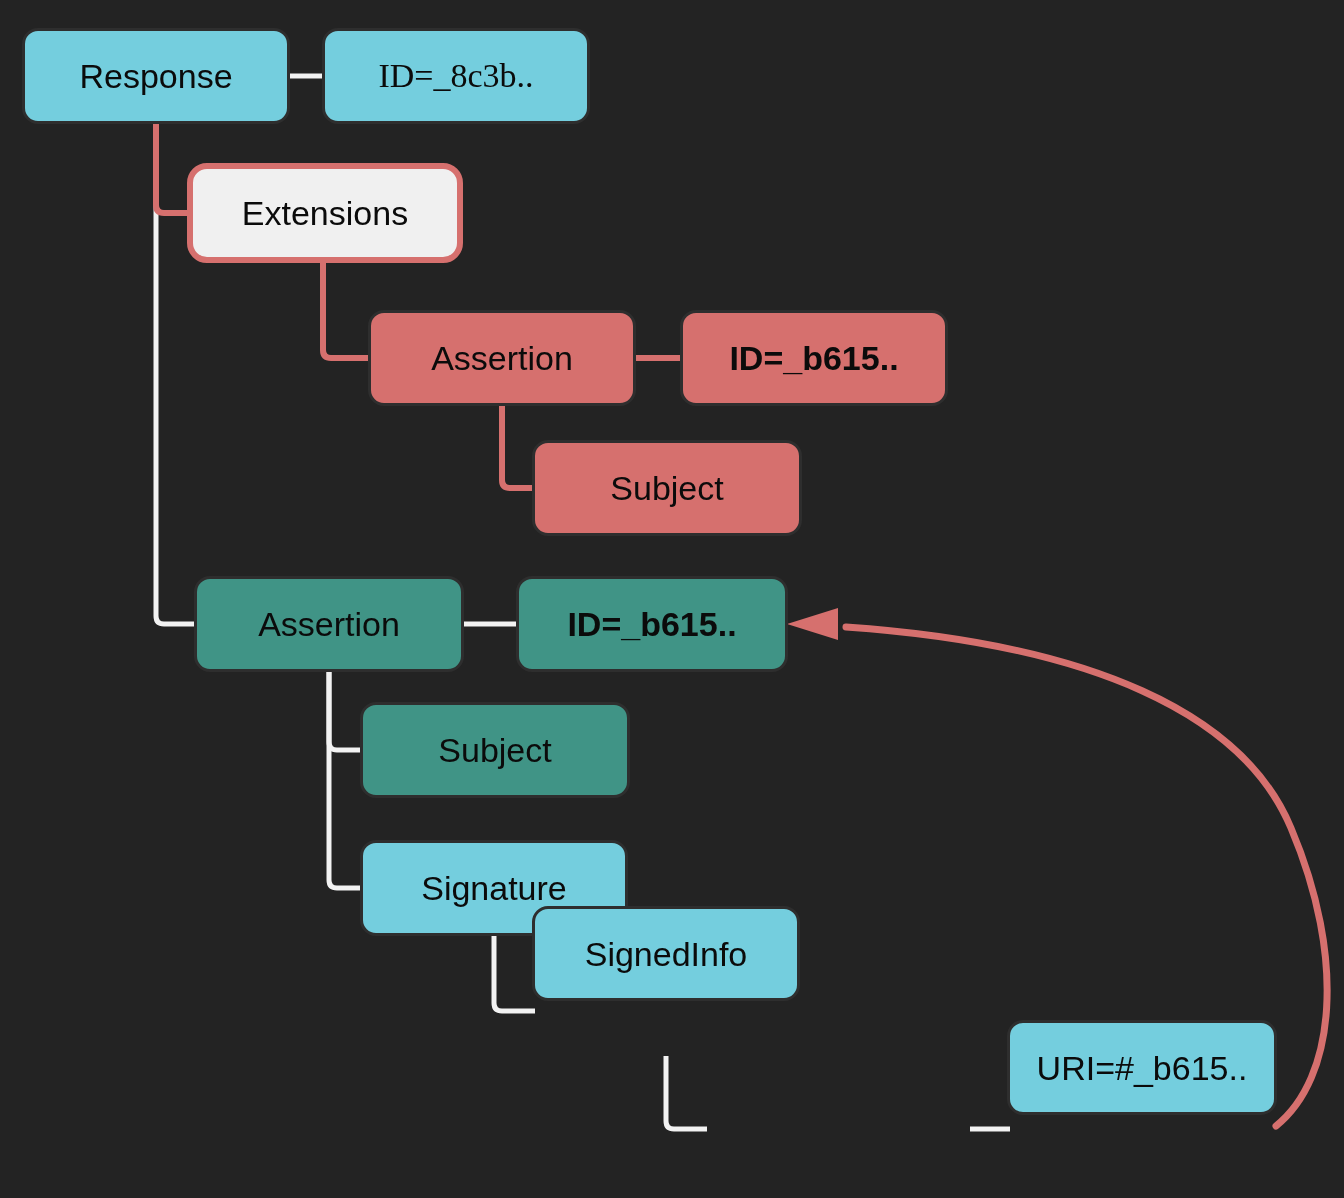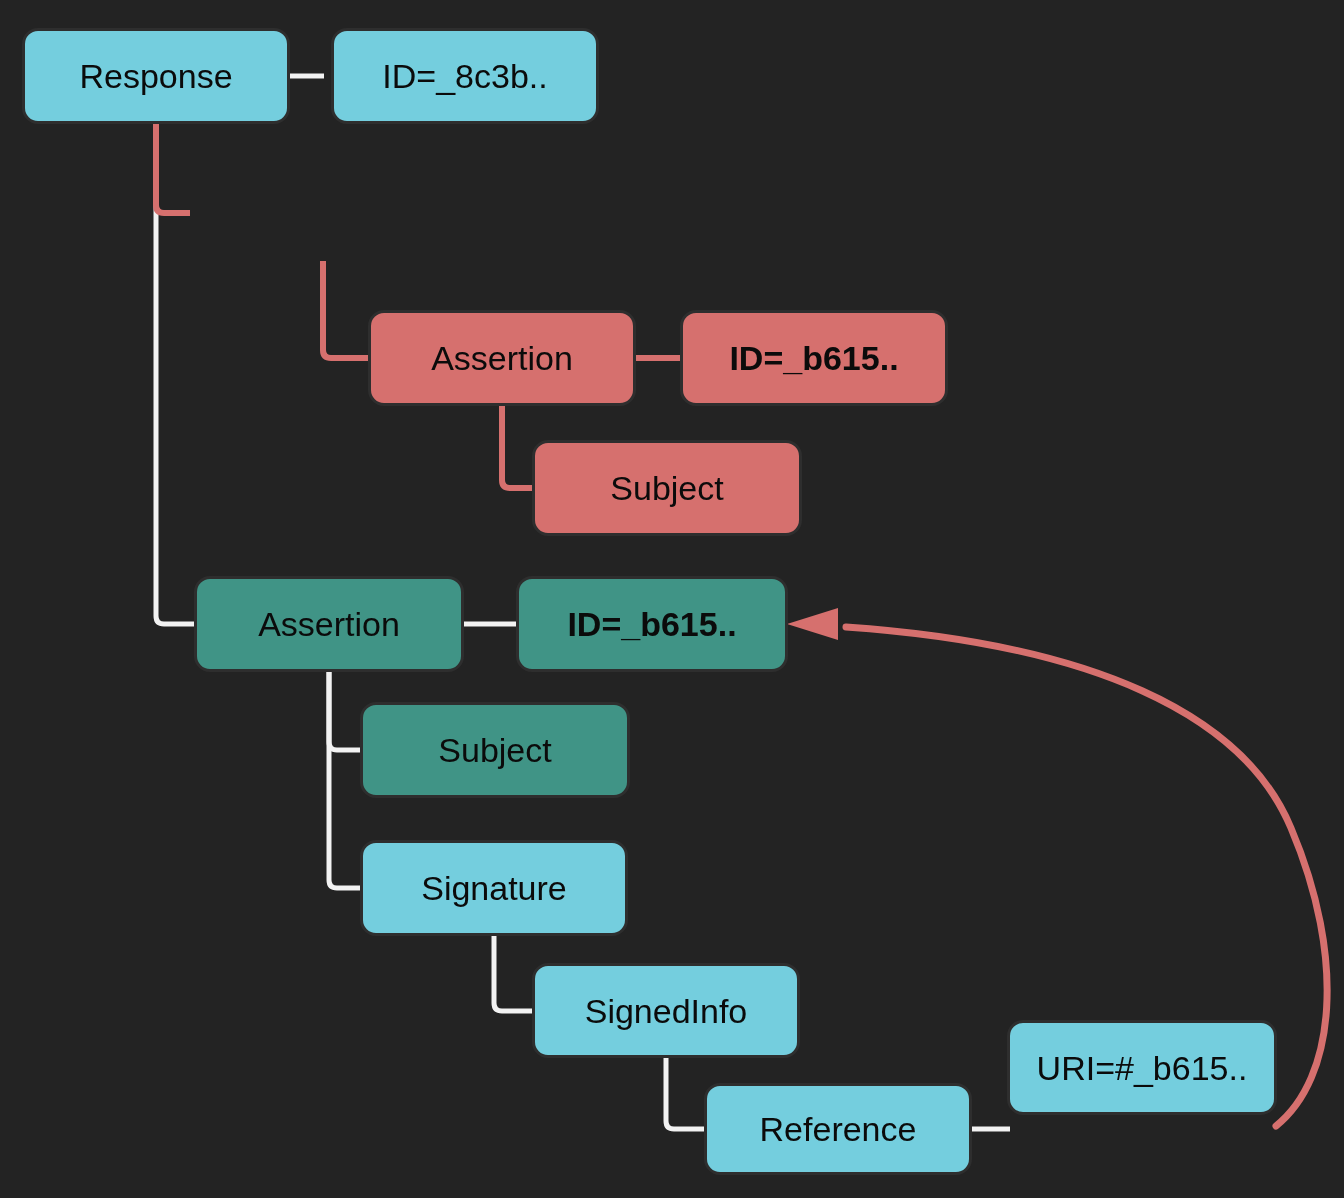--- a/index.html
+++ b/index.html
@@ -86,24 +86,27 @@
     <path class="edge-red" d="M 502 404 V 480 Q 502 488 510 488 H 535"></path>
 
     <path class="edge-arrow" d="M 1276 1126 C 1336 1078 1346 958 1291 828 C 1243 713 1090 644 846 627"></path>
     <polygon class="arrowhead" points="787,624 838,608 838,640"></polygon>
   </svg>
 
   <div class="node cyan" style="left:22px;  top:28px;  width:268px; height:96px;">
     <span>Response</span>
   </div>
 
-  <div class="node cyan" style="left:331px; top:28px;  width:268px; height:96px;">
+  <div class="node cyan" style="left:322px; top:28px;  width:268px; height:96px;font-family:Liberation Serif, serif;">
     <span>ID=_8c3b..</span>
   </div>
 
+  <div class="node light" style="left:187px; top:163px; width:276px; height:100px;">
+    <span>Extensions</span>
+  </div>
 
   <div class="node red" style="left:368px; top:310px; width:268px; height:96px;">
     <span>Assertion</span>
   </div>
 
   <div class="node red bold" style="left:680px; top:310px; width:268px; height:96px;">
     <span>ID=_b615..</span>
   </div>
 
   <div class="node red" style="left:532px; top:440px; width:270px; height:96px;">
@@ -119,25 +122,22 @@
   </div>
 
   <div class="node teal" style="left:360px; top:702px; width:270px; height:96px;">
     <span>Subject</span>
   </div>
 
   <div class="node cyan" style="left:360px; top:840px; width:268px; height:96px;text-align:right;">
     <span>Signature</span>
   </div>
 
-  <div class="node cyan" style="left:532px; top:963px; width:268px; height:95px;">
+  <div class="node cyan" style="left:532px; top:906px; width:268px; height:95px;">
     <span>SignedInfo</span>
   </div>
 
-  <div class="node cyan" style="left:704px; top:1083px; width:268px; height:92px;">
-    <span>Reference</span>
-  </div>
 
   <div class="node cyan" style="left:1007px; top:1020px; width:270px; height:95px;">
     <span>URI=#_b615..</span>
   </div>
 
 </div>
 
 </body></html>

